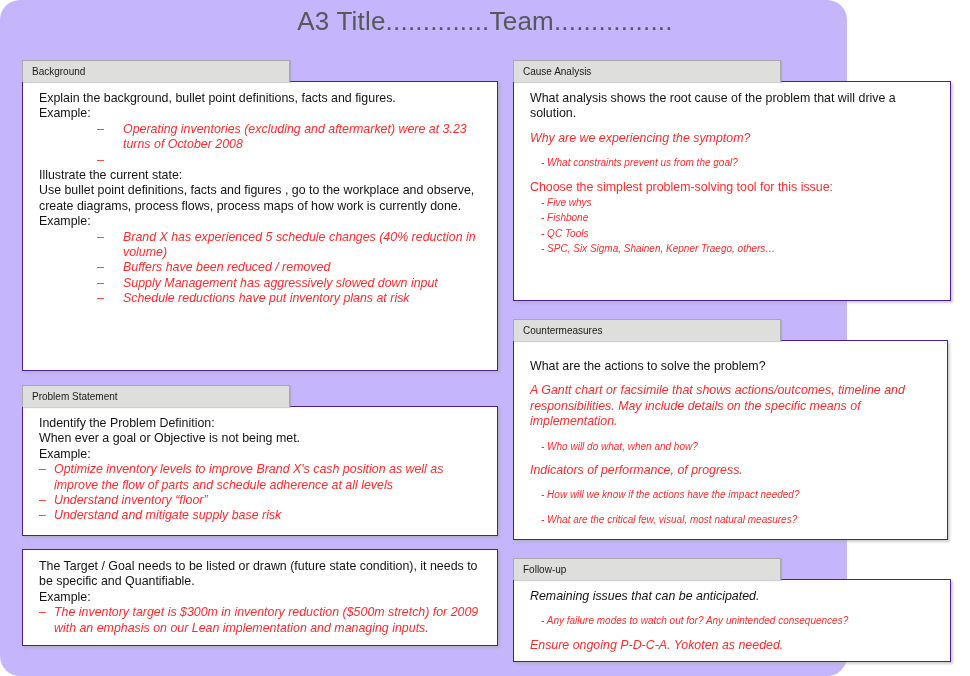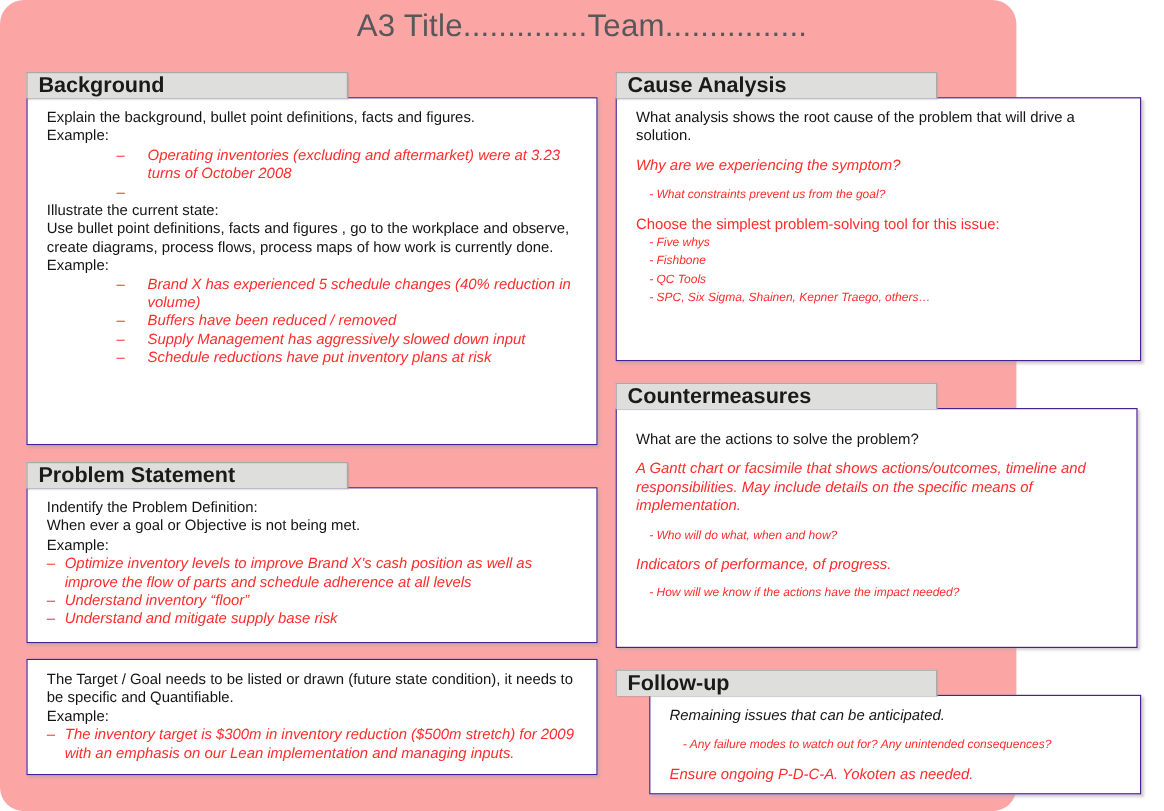--- a/index.html
+++ b/index.html
@@ -12,21 +12,21 @@
     height: 676px;
     font-family: "Liberation Sans", sans-serif;
     overflow: hidden;
     position: relative;
   }
 
   #page {
     position: relative;
     width: 847px;
     height: 676px;
-    background: #fca5a5;
+    background: #c4b5fd;
     border-radius: 20px;
   }
 
   
   #doc-title {
     position: absolute;
     left: 0;
     top: 6px;
     width: 970px;
     text-align: center;
@@ -59,22 +59,22 @@
 
   .sec-header {
     box-sizing: border-box;
     height: 22px;
     background: #dededd;
     border: 1px solid #a9a9a9;
     border-bottom: none;
     display: flex;
     align-items: center;
     padding-left: 9px;
-    font-size: 18px;
-    font-weight: bold;
+    font-size: 10px;
+    font-weight: normal;
     color: #1a1a1a;
     position: relative;
     z-index: 3;
     box-shadow: 1px 1px 1px rgba(150,150,150,0.45);
   }
 
   .sec-body {
     box-sizing: border-box;
     background: #ffffff;
     border: 1px solid #4c1d95;
@@ -149,21 +149,21 @@
   
   .tab-w-left  { width: 268px; }
   .tab-w-right { width: 268px; }
 
   
   #sec-background .sec-body  { min-height: 290px; }
   #sec-problem   .sec-body   { min-height: 130px; }
   #sec-target    .sec-body   { min-height: 97px; }
   #sec-cause     .sec-body   { min-height: 220px; }
   #sec-counter   .sec-body   { min-height: 200px; width: 435px; }
-  #sec-followup  .sec-body   { min-height: 80px; margin-left: 28px; }
+  #sec-followup  .sec-body   { min-height: 80px; }
   .gap-14 { height: 14px; }
   .gap-18 { height: 18px; }
 </style>
 </head>
 <body>
 
 <div id="page">
 
   <div id="doc-title">A3 Title..............Team................</div>
 
@@ -273,20 +273,21 @@
         <div class="line">What are the actions to solve the problem?</div>
         <div class="spacer-line"></div>
         <div class="line red ital">A Gantt chart or facsimile that shows  actions/outcomes, timeline  and responsibilities. May  include details on the specific means of implementation.</div>
         <div class="spacer-line"></div>
         <div class="sub-line">- Who will  do what, when  and how?</div>
         <div class="spacer-line"></div>
         <div class="line red ital">Indicators of performance,  of progress.</div>
         <div class="spacer-line"></div>
         <div class="sub-line">- How  will  we  know if the actions have  the impact needed?</div>
         <div class="spacer-line"></div>
+        <div class="sub-line">- What are  the critical few, visual,  most natural  measures?</div>
       </div>
     </div>
 
     <div class="gap-18"></div>
 
     <div class="section" id="sec-followup">
       <div class="sec-header tab-w-right">Follow-up</div>
       <div class="sec-body">
         <div class="line ital">Remaining  issues that can be anticipated.</div>
         <div class="spacer-line"></div>

